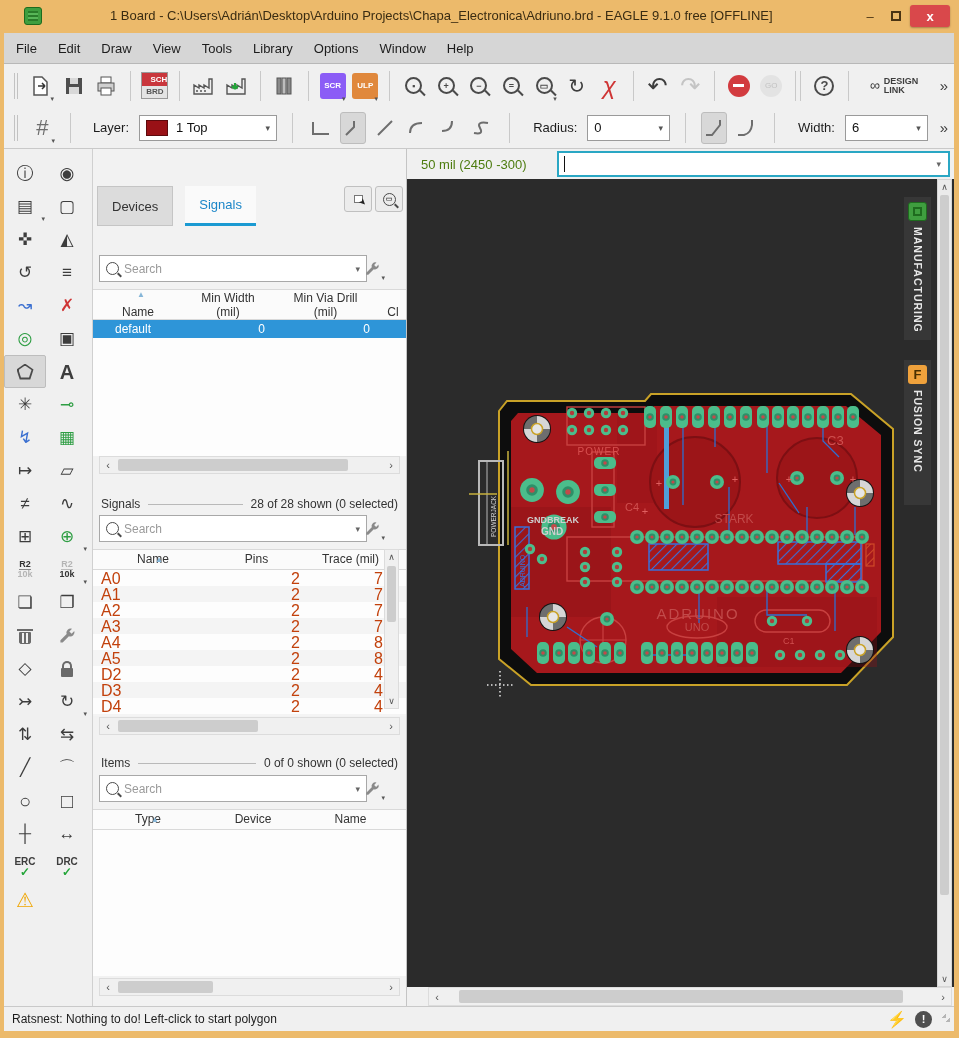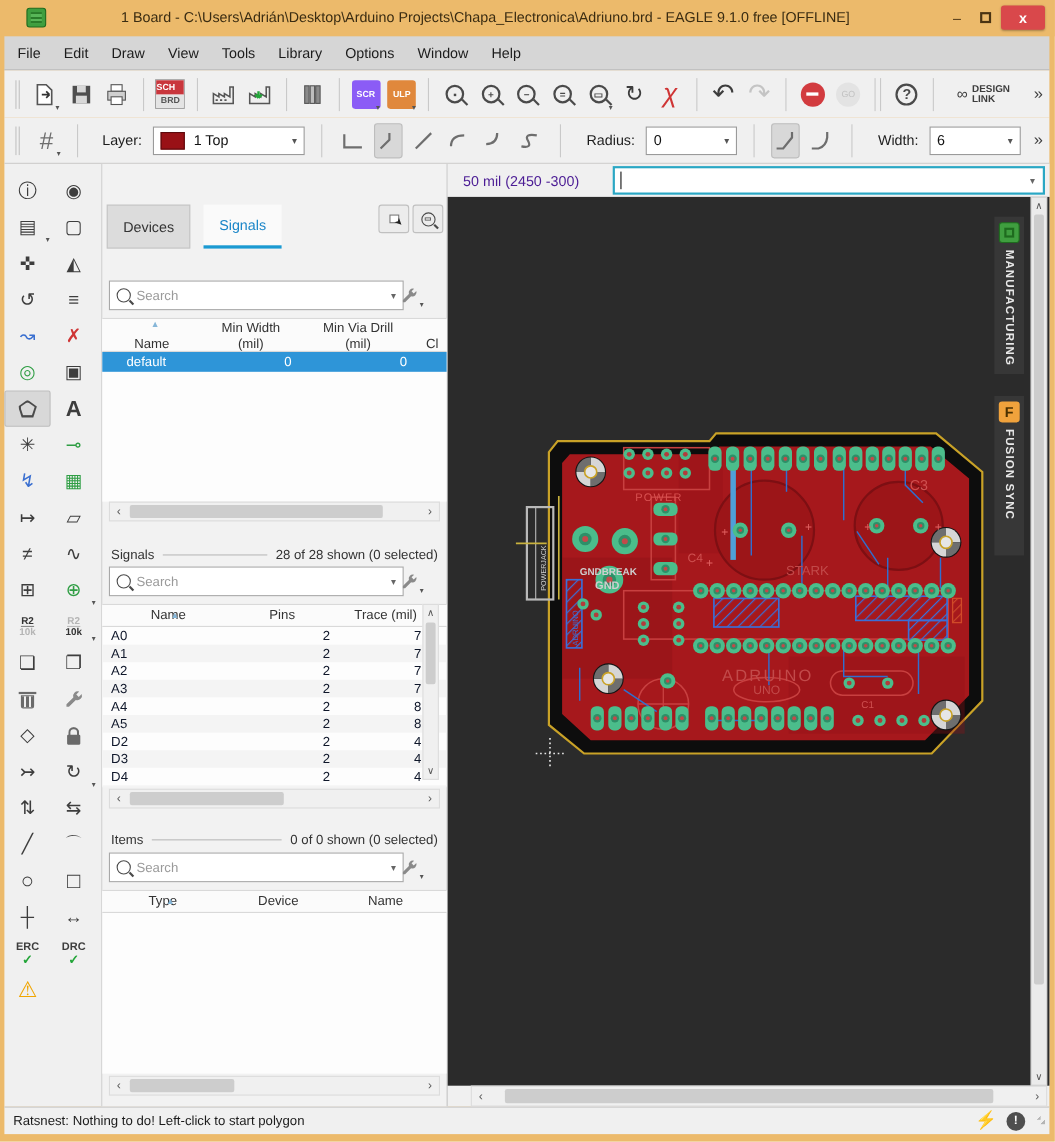--- a/index.html
+++ b/index.html
@@ -25,21 +25,21 @@
 
   
   .toolbar1{left:4px;top:64px;width:950px;height:43px;background:#f0f0f0;display:flex;align-items:center;padding-left:6px;gap:5px}
   .toolbar2{left:4px;top:107px;width:950px;height:42px;background:#f0f0f0;border-bottom:1px solid #c9c9c9;display:flex;align-items:center;padding-left:6px;gap:6px}
   .handle{width:5px;height:26px;border-left:1px solid #c2c2c2;border-right:1px solid #c2c2c2;margin:0 4px}
   .tsep{width:1px;height:30px;background:#c9c9c9;margin:0 5px}
   .tbtn{width:34px;height:34px;display:flex;align-items:center;justify-content:center;position:relative;border-radius:3px}
   .caret{position:absolute;right:1px;bottom:1px;font-size:7px;color:#555;line-height:6px}
   .badge{width:26px;height:26px;border-radius:3px;color:#fff;font-weight:bold;font-size:8px;display:flex;flex-direction:column;align-items:center;justify-content:center;line-height:9px}
   .schbrd{background:#fff;border:1px solid #999;width:27px;height:27px}
-  .schbrd .t{background:#c9363c;color:#fff;width:100%;text-align:left;font-size:8px;font-weight:bold;line-height:13px}
+  .schbrd .t{background:#c9363c;color:#fff;width:100%;text-align:right;font-size:8px;font-weight:bold;line-height:13px}
   .schbrd .b{background:#e4e4e4;color:#555;width:100%;text-align:center;font-size:8px;font-weight:bold;line-height:12px}
   .scr{background:#8b5cf6}.ulp{background:#e0883c}
   .mag{width:17px;height:17px;border:2px solid #4a4a4a;border-radius:50%;position:relative;display:flex;align-items:center;justify-content:center;font-size:9px;font-weight:bold;color:#4a4a4a}
   .mag::after{content:"";position:absolute;width:7px;height:2px;background:#4a4a4a;right:-6px;bottom:-2px;transform:rotate(45deg)}
   .glyph20{font-size:20px;color:#3d3d3d}
   .stop{width:22px;height:22px;border-radius:50%;background:#d23b3f;display:flex;align-items:center;justify-content:center}
   .stop i{display:block;width:11px;height:3px;background:#fff}
   .gobtn{width:22px;height:22px;border-radius:50%;background:#e3e3e3;color:#c2c2c2;font-size:8px;font-weight:normal;display:flex;align-items:center;justify-content:center}
   .helpbtn{width:20px;height:20px;border-radius:50%;border:2px solid #4a4a4a;color:#4a4a4a;font-size:13px;font-weight:bold;display:flex;align-items:center;justify-content:center}
   .dlink{display:flex;align-items:center;gap:4px;font-size:9px;font-weight:bold;color:#3d3d3d;line-height:9px}
@@ -97,35 +97,35 @@
   .scombo .dd{font-size:9px;color:#666}
   .wrenchbtn{position:absolute;right:2px;top:0;width:28px;height:27px;display:flex;align-items:center;justify-content:center}
   .tablewrap{left:0;right:0;background:#fdfdfd;border-top:1px solid #d9d9d9}
   .thead{display:grid;font-size:12px;color:#333;background:#fbfbfb;border-bottom:1px solid #d9d9d9;text-align:center;position:relative}
   .thead .sort{position:absolute;font-size:8px;color:#86b6d8;top:-2px}
   .nc-grid{grid-template-columns:90px 90px 105px 30px}
   .sig-grid{grid-template-columns:120px 87px 83px}
   .items-grid{grid-template-columns:110px 100px 95px}
   .ncrow{display:grid;grid-template-columns:90px 82px 105px;height:18px;background:#2e95d8;color:#fff;font-size:12px;align-items:center}
   .ncrow .l{padding-left:22px}.ncrow .r{text-align:right}
-  .sigrow{display:grid;grid-template-columns:120px 87px 83px;height:16px;font-size:12px;color:#0f172a;align-items:center}
+  .sigrow{display:grid;grid-template-columns:120px 87px 83px;height:16px;font-size:16px;color:#c2410c;align-items:center}
   .sigrow:nth-child(even){background:#f4f4f4}
   .sigrow .c1{padding-left:8px}.sigrow .c2,.sigrow .c3{text-align:right}
   .hscroll{height:18px;background:#f0f0f0;border:1px solid #dcdcdc;display:flex;align-items:center;position:absolute}
   .hscroll .ar{width:16px;text-align:center;font-size:11px;color:#555}
   .hscroll .tr{flex:1;height:100%;position:relative}
   .hthumb{position:absolute;top:2px;bottom:2px;background:#cdcdcd;border-radius:2px}
   .vscroll{position:absolute;width:15px;background:#f0f0f0;border:1px solid #dcdcdc}
   .vscroll .ar{height:14px;text-align:center;font-size:9px;color:#555;line-height:14px}
   .vthumb{position:absolute;left:2px;right:2px;background:#cdcdcd;border-radius:2px}
 
   
   .canvascol{left:403px;top:0;right:0;bottom:0}
   .cmdbar{left:0;top:0;right:0;height:30px;background:#f0f0f0;display:flex;align-items:center}
-  .coords{width:150px;padding-left:14px;font-size:13px;color:#4c1d95;white-space:nowrap}
+  .coords{width:150px;padding-left:14px;font-size:13px;color:#4d7c0f;white-space:nowrap}
   .cmdinput{flex:1;height:26px;margin-right:4px;background:#fff;border:2px solid #2aa7c4;position:relative;display:flex;align-items:center;padding-left:5px}
   .cmdcaret{width:1px;height:16px;background:#111}
   .cmdinput .dd{position:absolute;right:7px;font-size:9px;color:#666}
   .canvas{left:0;top:30px;right:0;bottom:19px;background:#2b2b2b;overflow:hidden}
   .sidetab{left:497px;width:27px;background:#373737;display:flex;flex-direction:column;align-items:center;padding-top:5px;gap:6px}
   .sidetab .vtext{writing-mode:vertical-rl;font-size:10.5px;font-weight:bold;letter-spacing:1px;color:#e8e8e8}
   .mfg-ic{width:19px;height:19px;background:#3f9e3f;border-radius:3px;border:1px solid #1e6b1e;position:relative}
   .mfg-ic::after{content:"";position:absolute;left:4px;top:4px;right:4px;bottom:4px;border:2px solid #1e6b1e}
   .fus-ic{width:19px;height:19px;background:#f0a23c;border-radius:3px;color:#4a3000;font-weight:bold;font-size:13px;display:flex;align-items:center;justify-content:center}
   .cvs-vscroll{right:2px;top:0;bottom:0;width:15px;background:#ebebeb;border:1px solid #d5d5d5}

